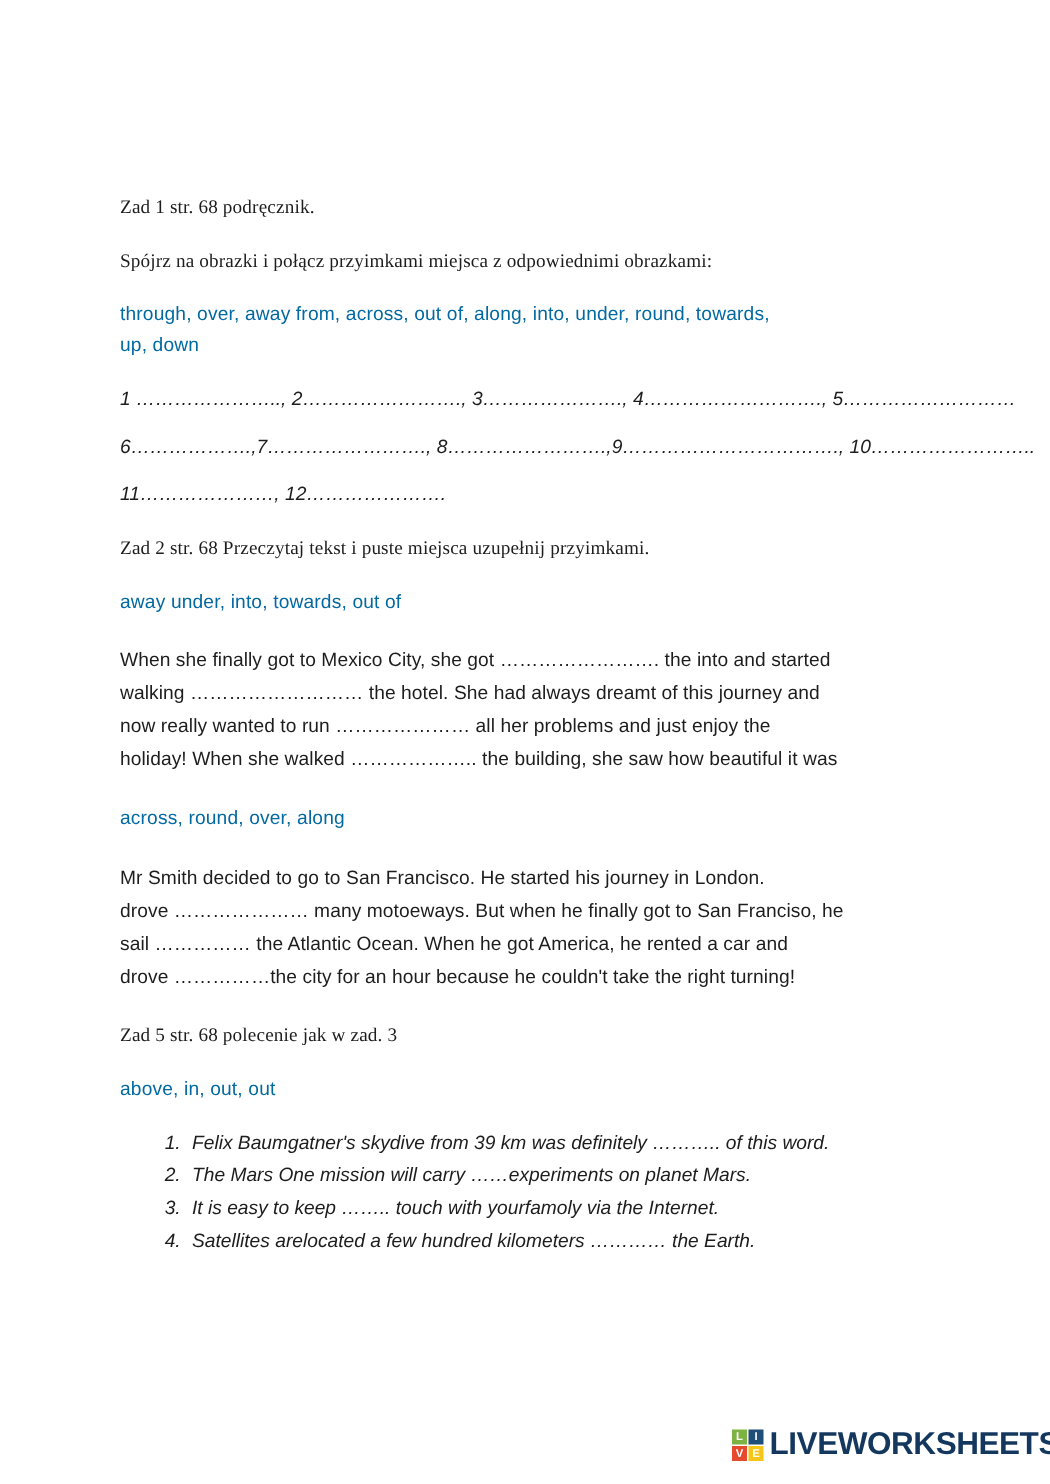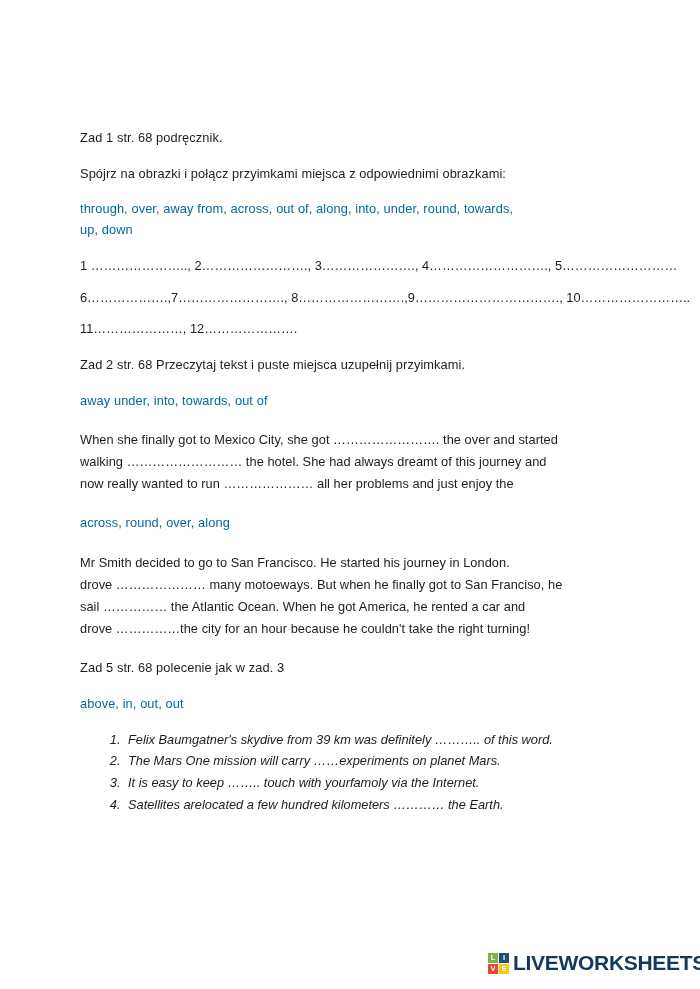--- a/index.html
+++ b/index.html
@@ -28,20 +28,21 @@
     left: 80px;
     top: 128px;
     width: 540px;
   }
   .line {
     font-size: 12.8px;
     line-height: 1.62;
     color: #1d1d1d;
     margin: 0;
     letter-spacing: 0.1px;
+    font-family: Liberation Serif, serif;
   }
   .gap-sm { height: 11px; }
   .gap-md { height: 15px; }
   .gap-lg { height: 18px; }
   .red {
     color: #0369a1;
     font-size: 12.8px;
     line-height: 1.62;
     margin: 0;
     letter-spacing: 0.1px;
@@ -52,20 +53,21 @@
     color: #1d1d1d;
     margin: 0;
     letter-spacing: 0.05px;
   }
   .blanks-row {
     font-size: 12.8px;
     line-height: 1.62;
     color: #1d1d1d;
     margin: 0;
     white-space: nowrap;
+    font-style: italic;
   }
   ol.qlist {
     margin: 0;
     padding-left: 44px;
     font-size: 12.8px;
     line-height: 1.62;
     color: #1d1d1d;
   }
   ol.qlist li {
     margin: 0 0 1px 0;
@@ -130,23 +132,24 @@
     <p class="blanks-row">6……………….,7……………………., 8…………………….,9……………………………., 10……………………..</p>
     <div class="gap-sm"></div>
     <p class="blanks-row">11…………………, 12………………….</p>
 
     <div class="gap-md"></div>
 
     <p class="line">Zad 2 str. 68  Przeczytaj tekst i puste miejsca uzupełnij przyimkami.</p>
     <div class="gap-md"></div>
     <p class="red">away under,  into, towards, out of</p>
     <div class="gap-lg"></div>
-    <p class="para">When she finally got to Mexico City, she got ……………………. the over and started</p>
+    <p class="para">When she finally got to Mexico City, she got ……………………. the into and started</p>
     <p class="para">walking ……………………… the hotel. She had always dreamt of this journey and</p>
     <p class="para">now really wanted to run ………………… all her problems and just enjoy the</p>
+    <p class="para">holiday! When she walked ……………….. the building, she saw how beautiful it was</p>
 
     <div class="gap-lg"></div>
 
     <p class="red">across, round, over, along</p>
     <div class="gap-lg"></div>
     <p class="para">Mr Smith decided to go to San Francisco.  He started his journey in London.</p>
     <p class="para">drove ………………… many motoeways. But when he finally got to San Franciso, he</p>
     <p class="para">sail …………… the Atlantic Ocean. When he got America, he rented a car and</p>
     <p class="para">drove ……………the city for an hour because he couldn't take the right turning!</p>
 

